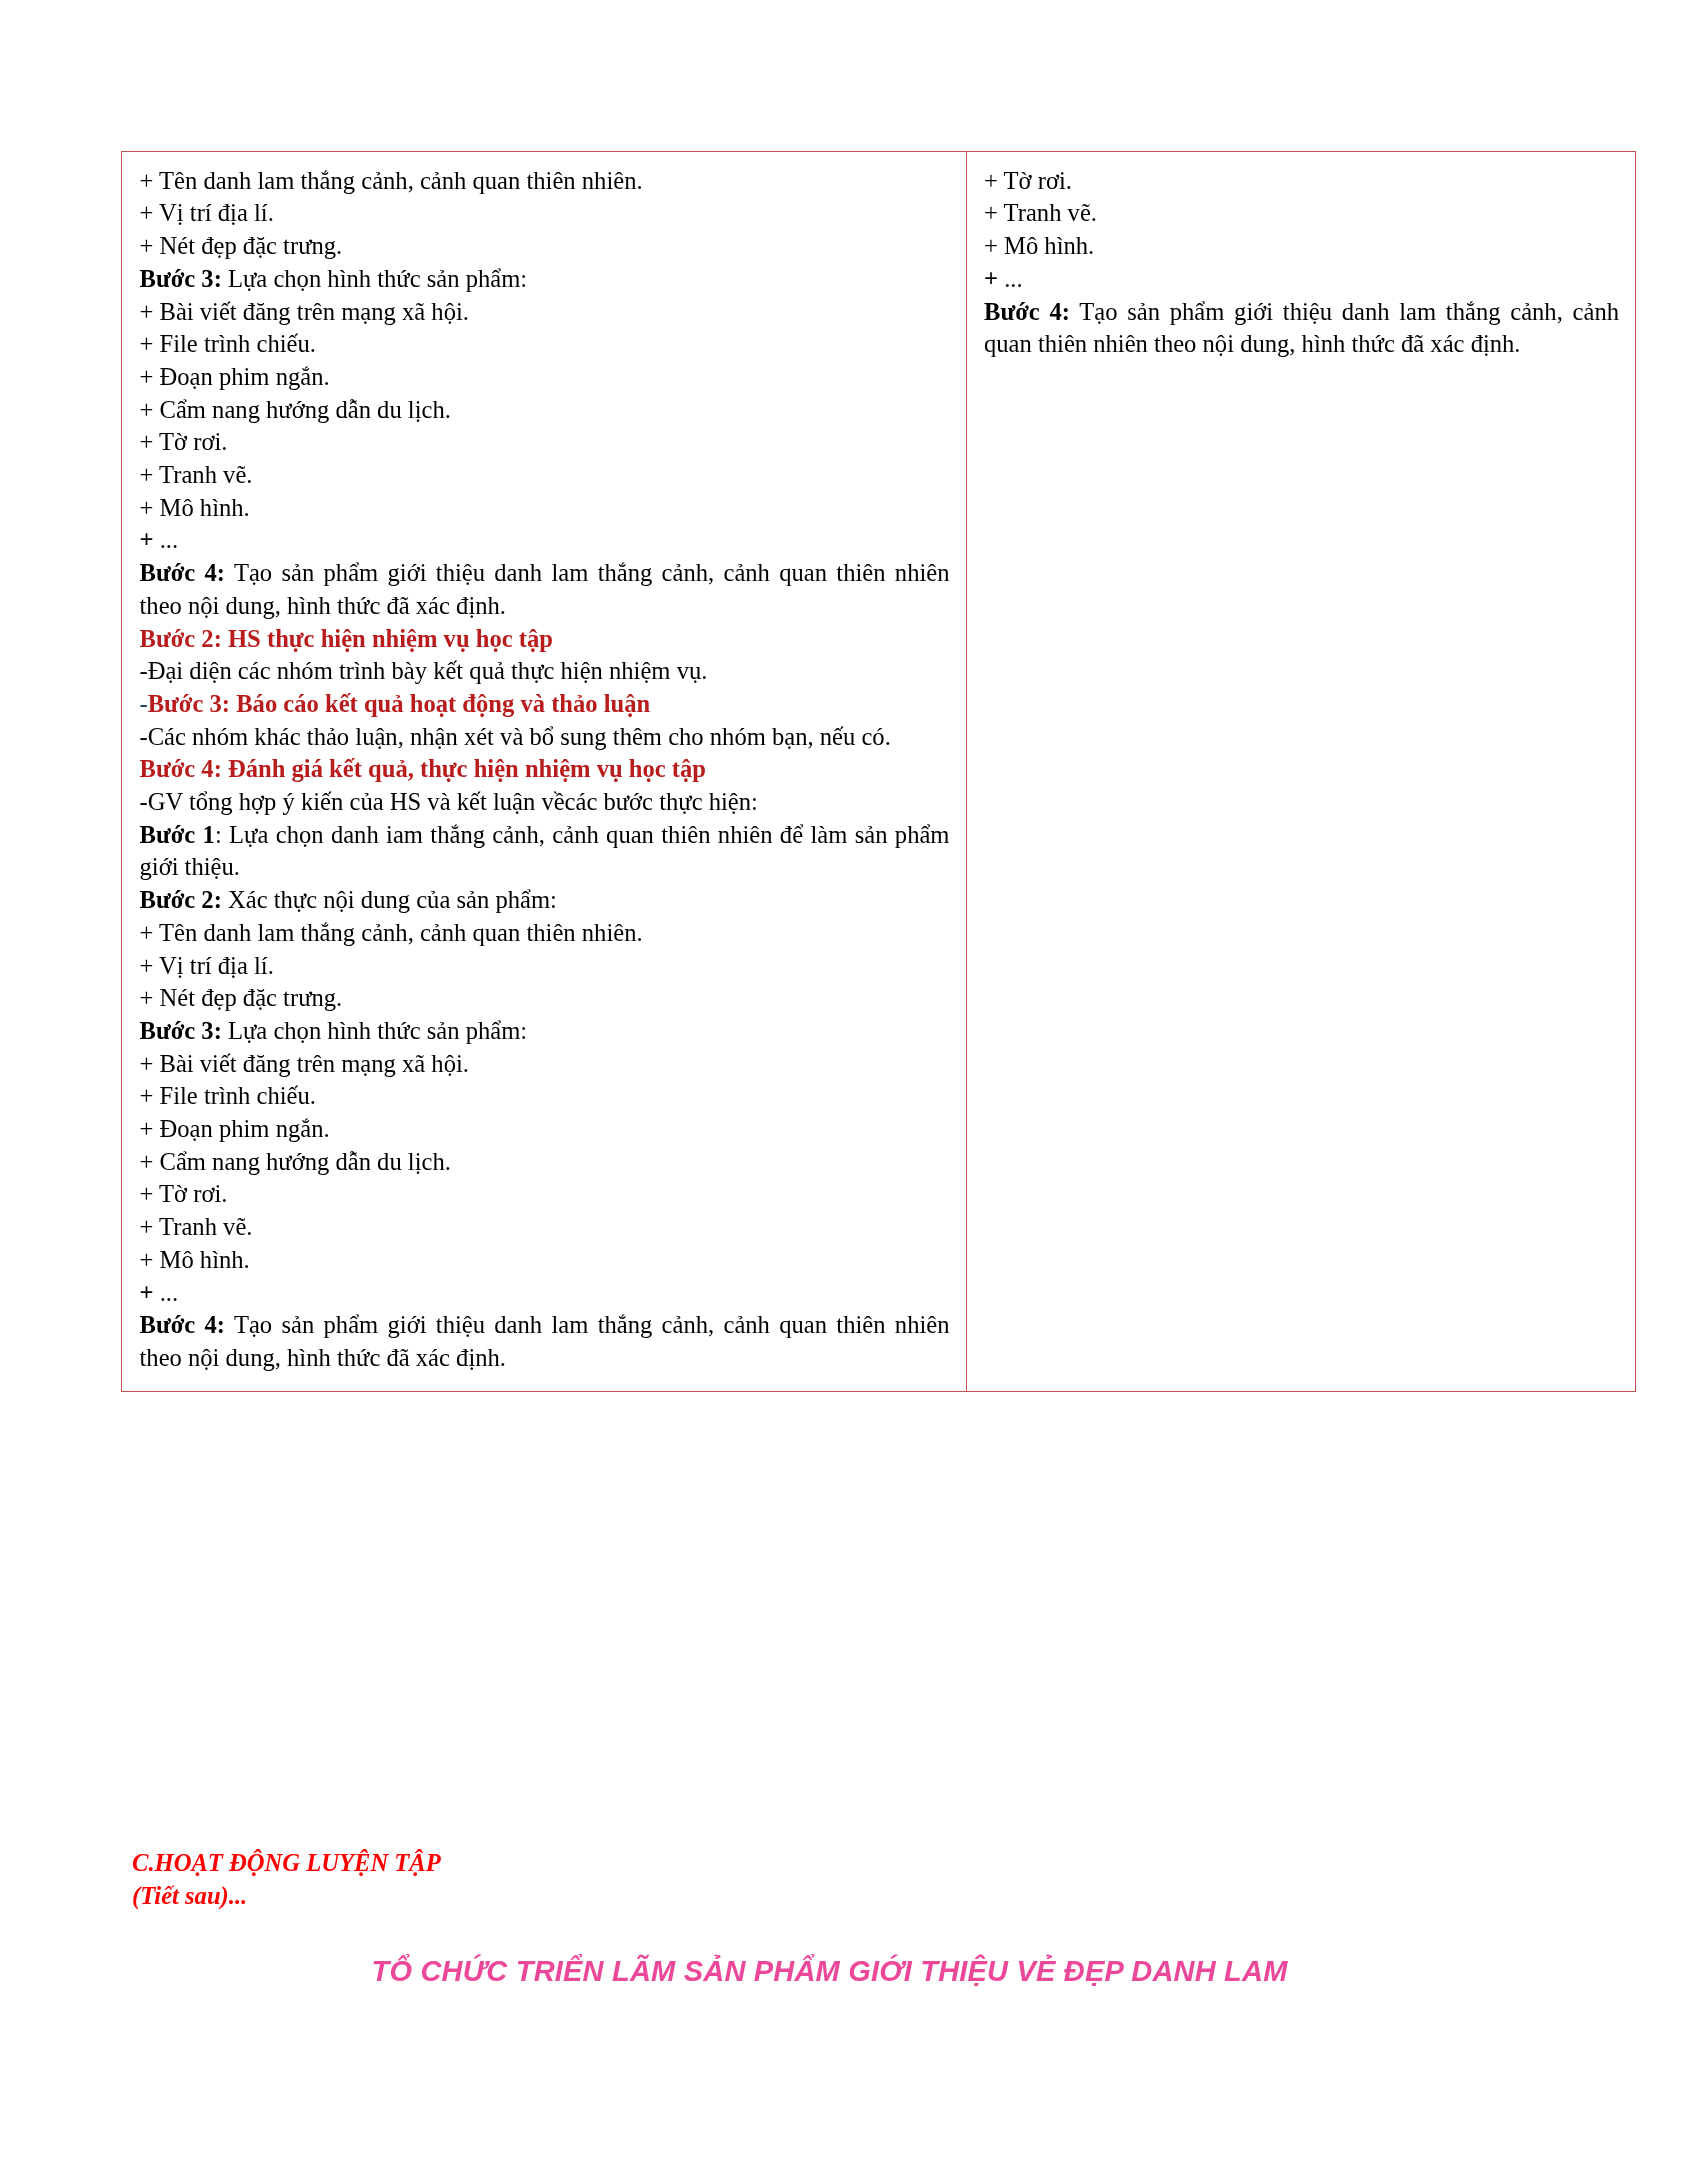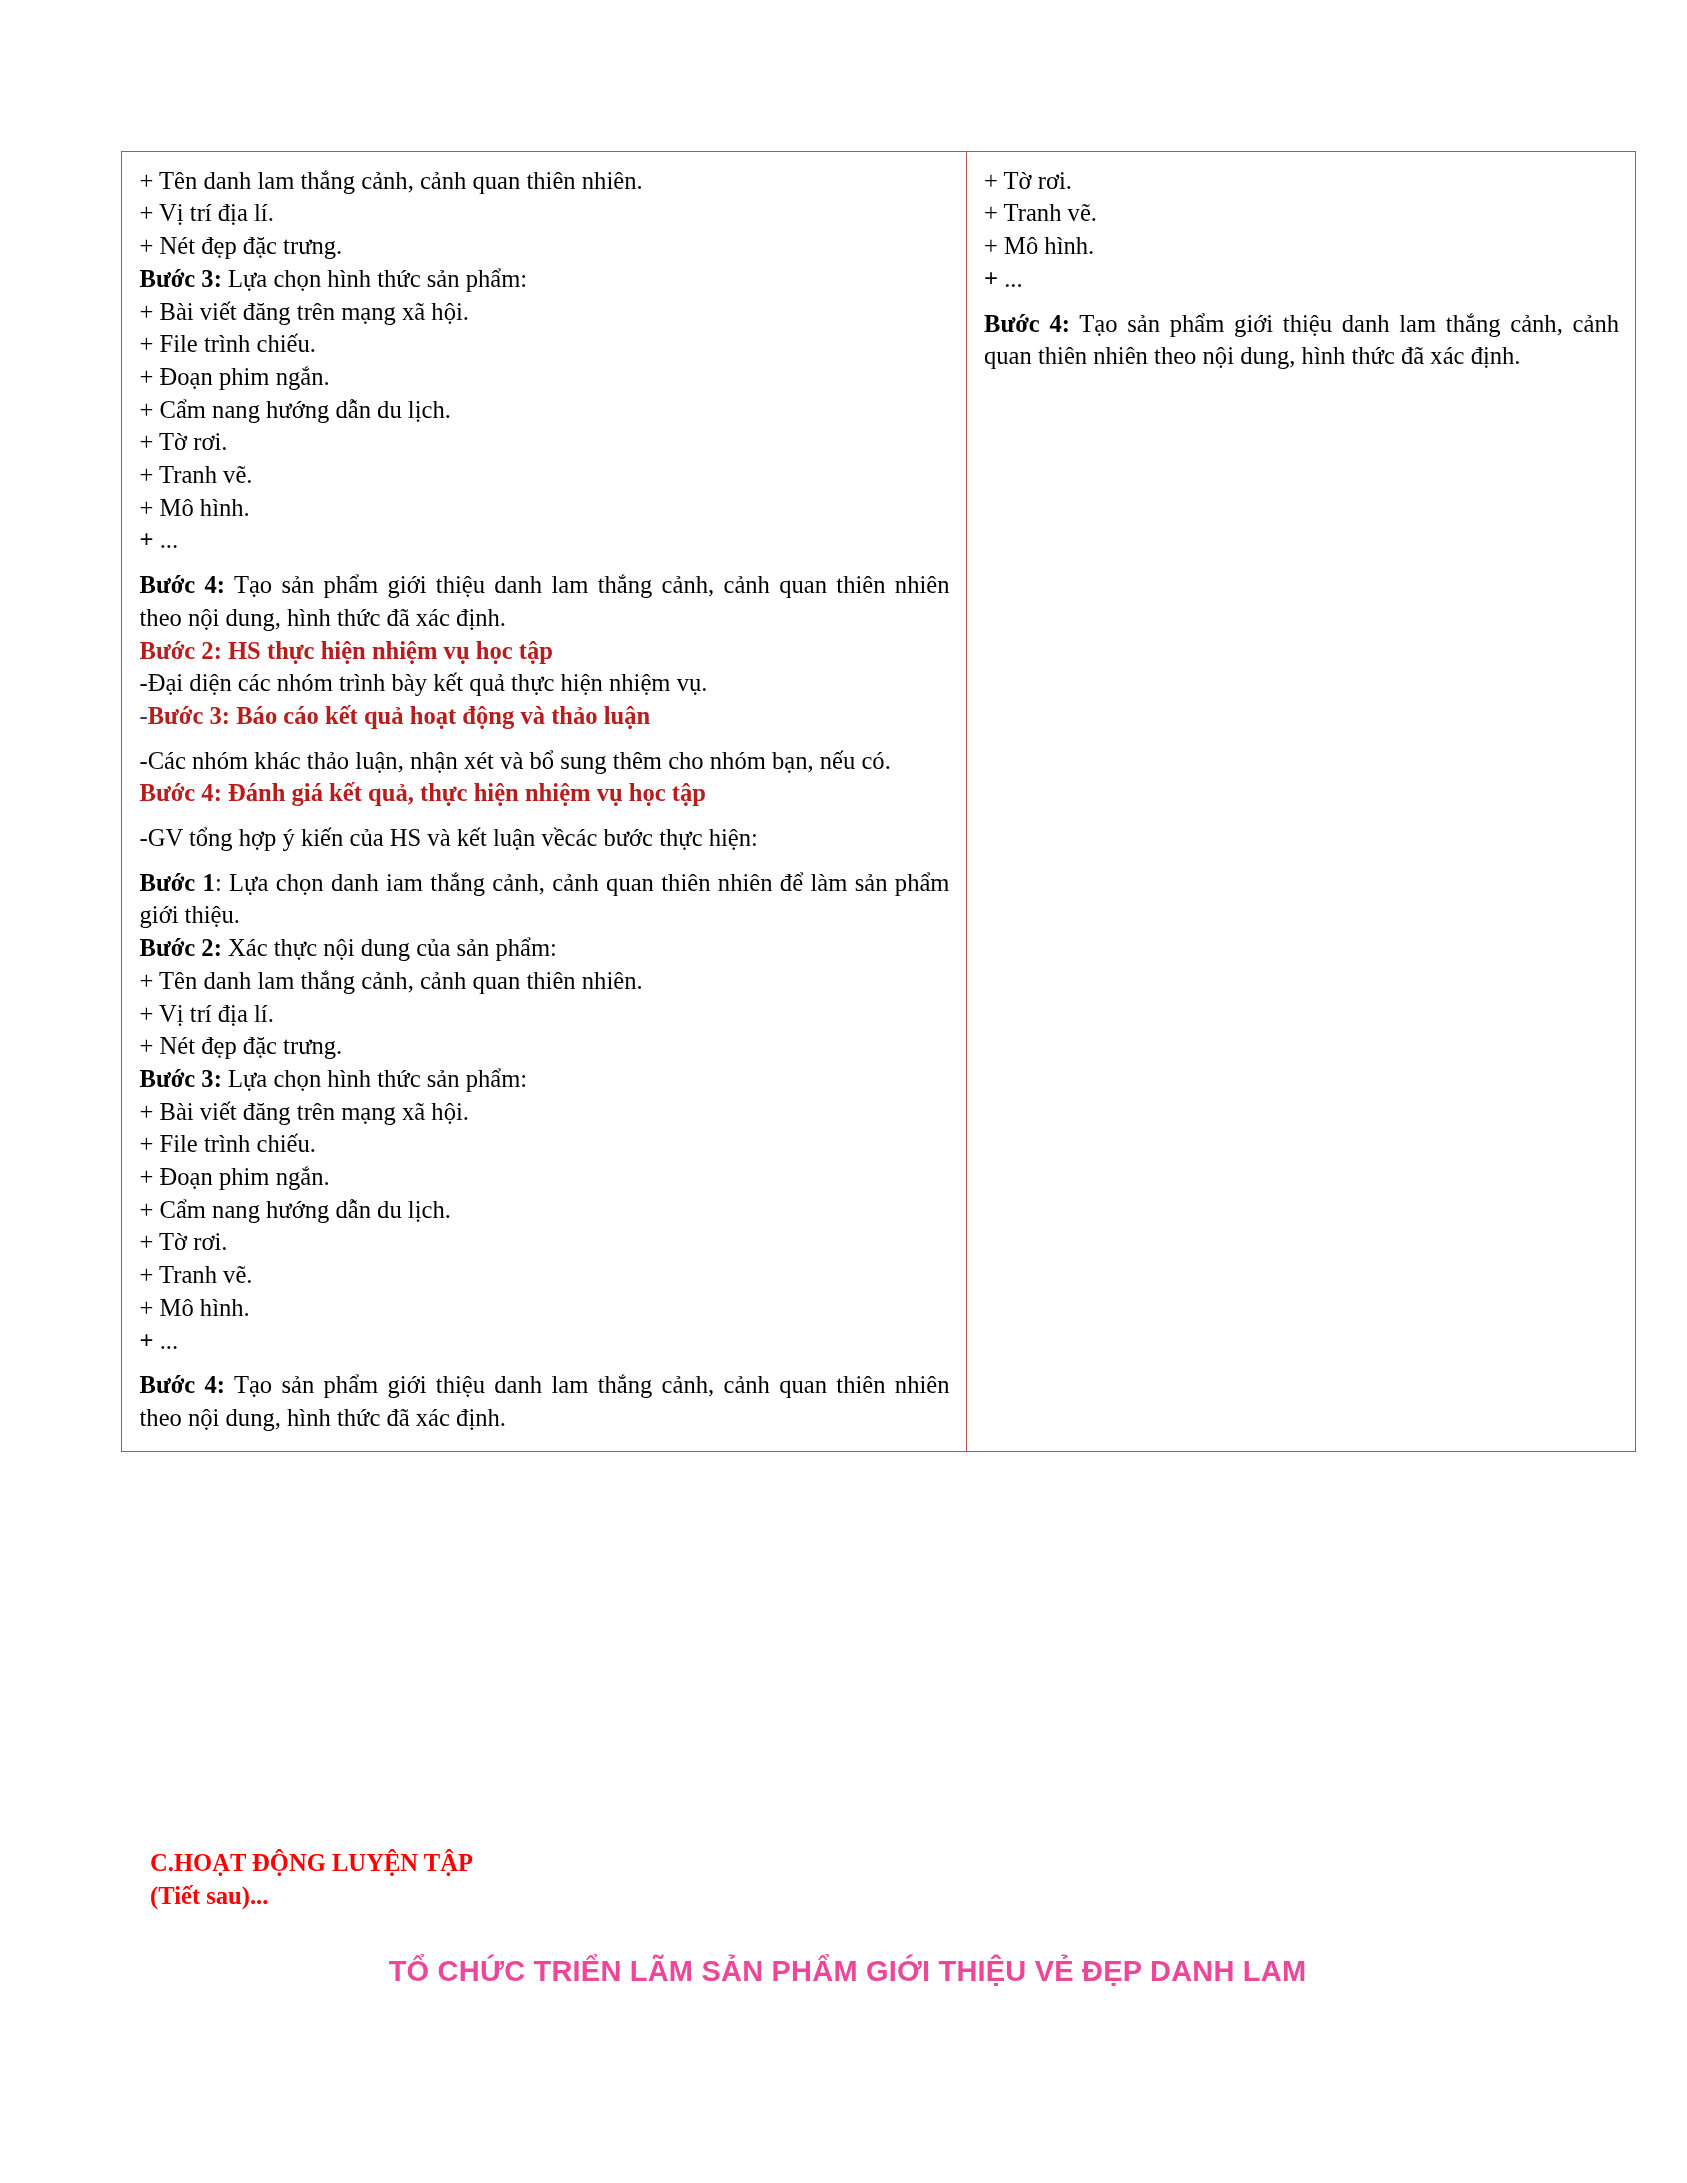--- a/index.html
+++ b/index.html
@@ -41,35 +41,35 @@
   .line {
     font-size: 24.6px;
     line-height: 1.33;
     margin: 0;
     color: #000;
     text-align: left;
   }
   .just {
     text-align: justify;
     text-justify: inter-word;
-    margin-top: 12px;
   }
   .b { font-weight: bold; }
   .blue {
     color: #b91c1c;
     font-weight: bold;
   }
   .blue-run { color: #1f3864; }
 
   
   .after {
     position: absolute;
-    left: 121px;
+    left: 103px;
     top: 1846px;
     width: 1453px;
+    font-style: italic;
   }
   .red-bold {
     color: #ff0000;
     font-weight: bold;
     font-size: 24.6px;
     line-height: 1.35;
     margin: 0 0 0 29px;
   }
   .tiet {
     margin: 0 0 0 29px;

